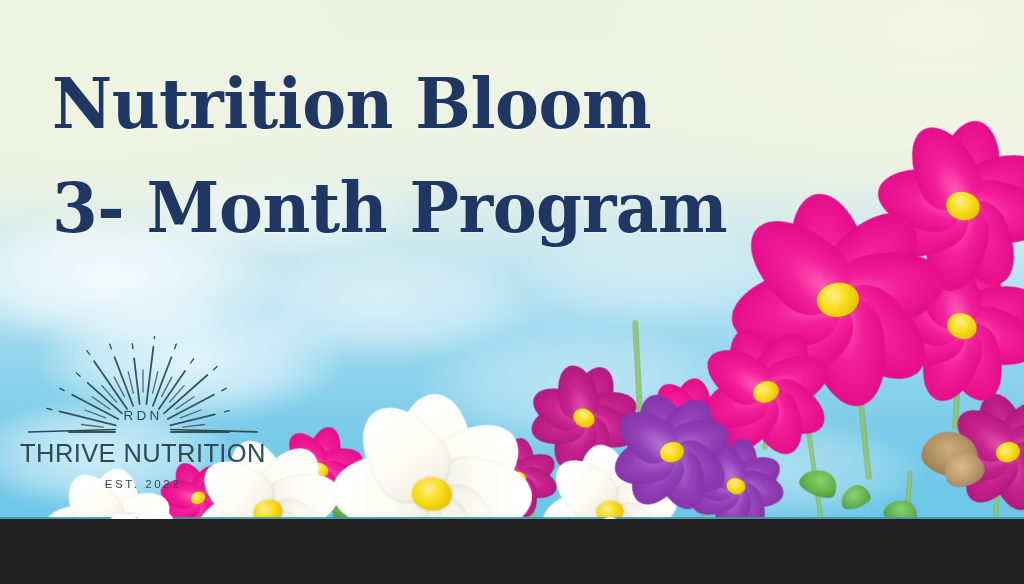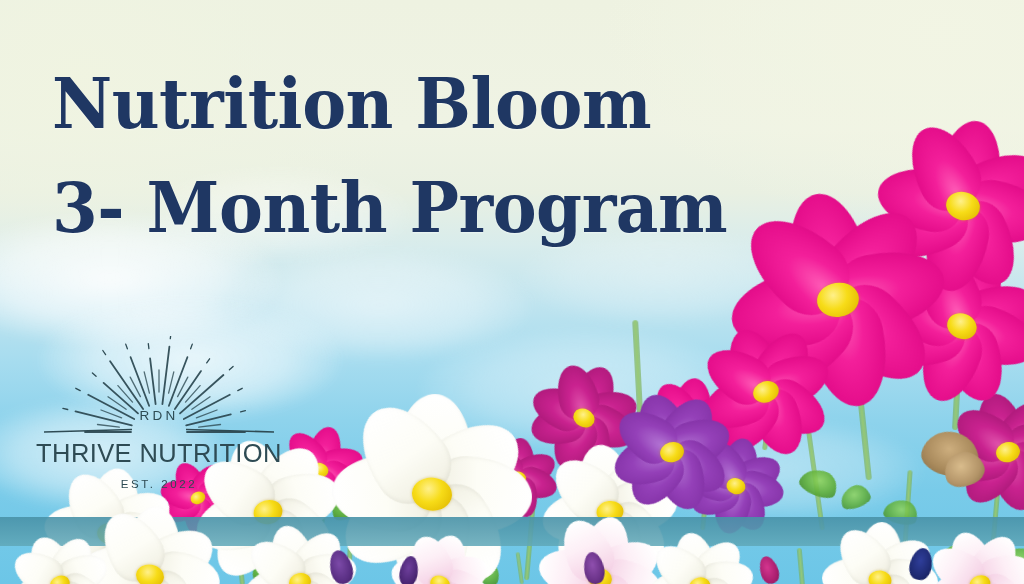--- a/index.html
+++ b/index.html
@@ -6,21 +6,21 @@
   html, body {
     margin: 0;
     padding: 0;
     background: #202020;
   }
   * { box-sizing: border-box; }
 
   .canvas {
     position: relative;
     width: 1024px;
-    height: 584px;
+    height: 519px;
     overflow: hidden;
     font-family: "Liberation Sans", sans-serif;
     background: #86efac;
   }
 
   
   .sky {
     position: absolute;
     inset: 0;
     background:
@@ -179,21 +179,21 @@
     color: #1f3763;
     white-space: nowrap;
     text-shadow: 0 1px 2px rgba(255,255,255,0.45);
     transform: scaleX(0.94);
     transform-origin: left center;
   }
 
   
   .logo {
     position: absolute;
-    left: 36px;
+    left: 20px;
     top: 336px;
     width: 246px;
     height: 168px;
     z-index: 30;
     color: #2d4a52;
   }
   .logo svg { display: block; width: 100%; height: 100%; }
   .logo-rdn, .logo-name, .logo-est { fill: #2e4b54; }
 </style>
 </head>

